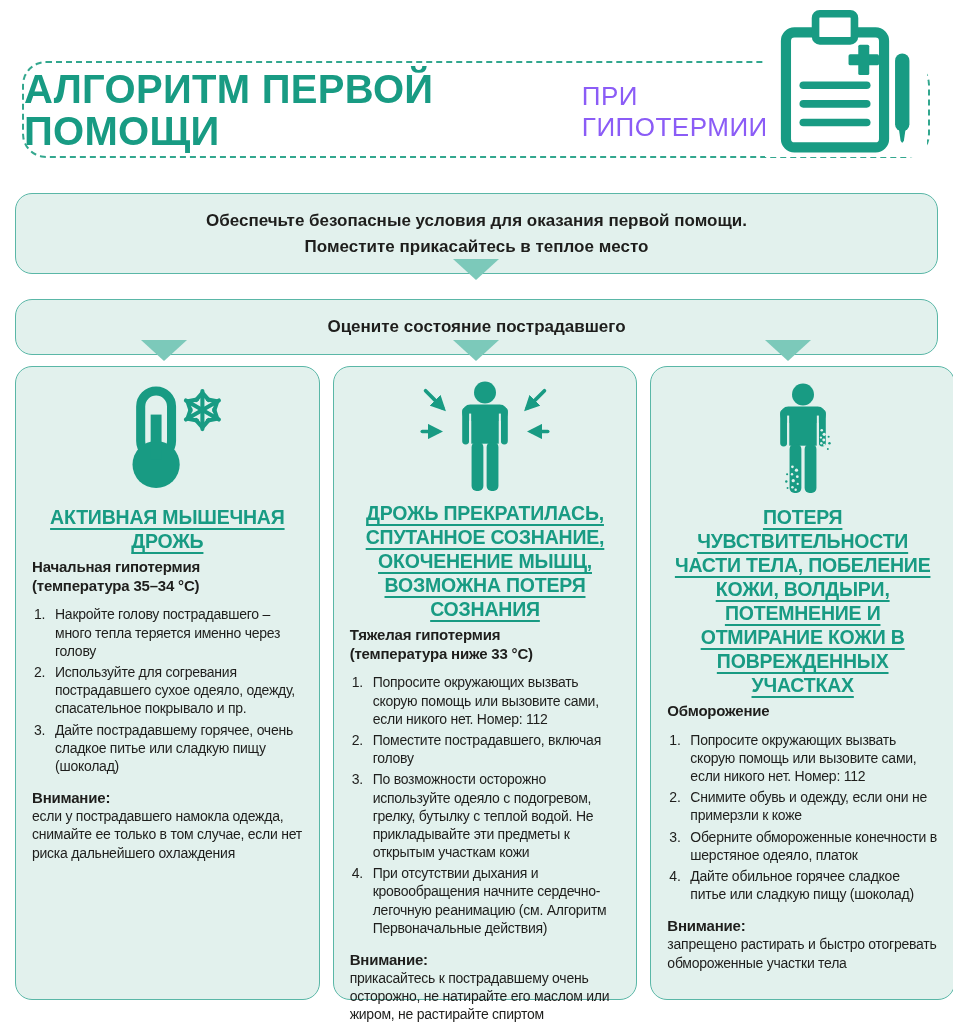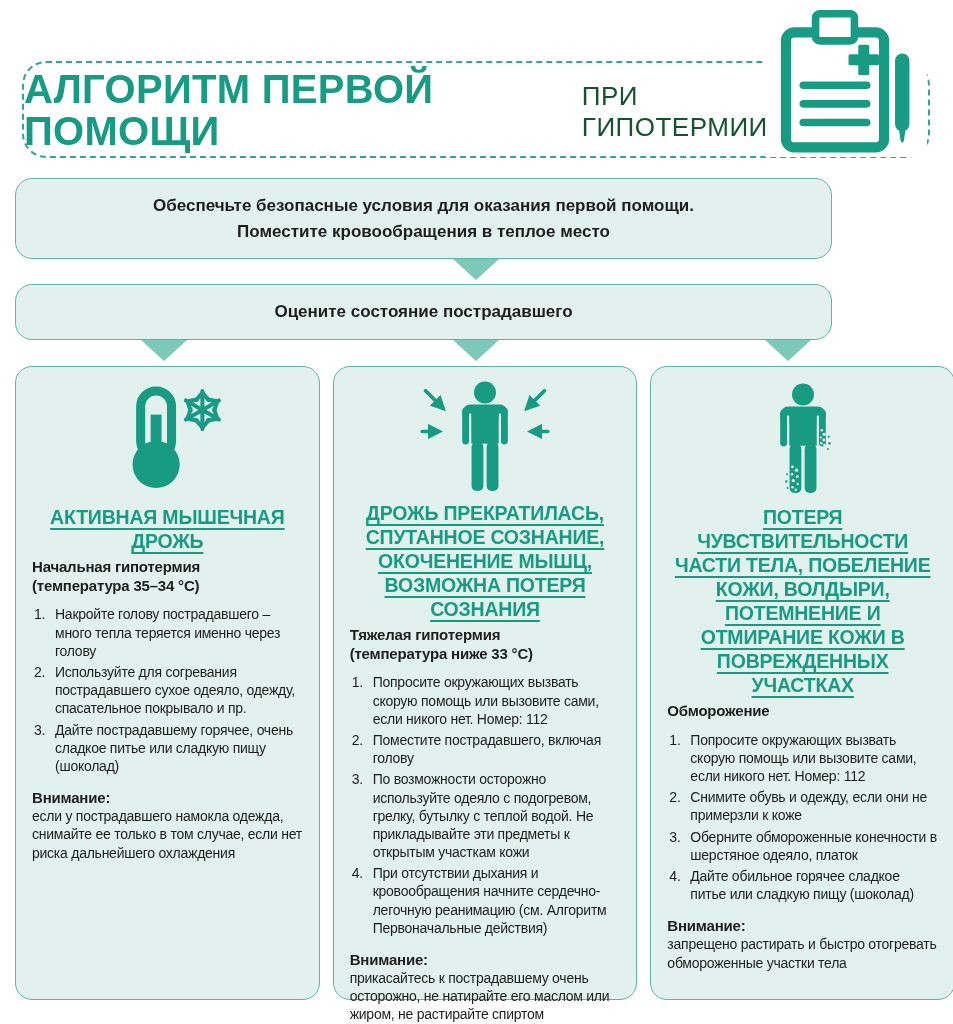--- a/index.html
+++ b/index.html
@@ -23,33 +23,33 @@
   }
 
   
   .title-box {
     position:absolute; left:22px; top:61px; width:908px; height:97px;
     border:2px dashed #33a78e; border-radius:24px;
     display:flex; align-items:center; justify-content:center;
     padding-right:120px;
   }
   .title { color:#189b83; font-size:40px; font-weight:bold; letter-spacing:0.3px; line-height:1.05; }
-  .subtitle { color:#14532d; font-size:26px; font-weight:normal; letter-spacing:0.5px; margin-top:4px; }
+  .subtitle { color:#8b5cf6; font-size:26px; font-weight:normal; letter-spacing:0.5px; margin-top:4px; }
 
   .header-icon {
     position:absolute; top:5px; right:26px; width:162px; height:152px;
     background:#ffffff; display:flex; align-items:center; justify-content:center;
   }
 
   
   .stepbox {
-    position:absolute; left:15px; width:817px;
+    position:absolute; left:15px; width:923px;
     background:#e2f1ed; border:1.5px solid #5ab7a7; border-radius:17px;
     display:flex; flex-direction:column; align-items:center; justify-content:center;
-    text-align:center; font-weight:bold; font-size:17px; line-height:1.5;
+    text-align:center; font-weight:bold; font-size:17px; line-height:1.5;margin-top:15px;
   }
   .step1 { top:178px; height:81px; }
   .step2 { top:284px; height:56px; }
 
   .tri {
     position:absolute; width:0; height:0;
     border-left:23px solid transparent; border-right:23px solid transparent;
     border-top:21px solid #7cc9ba;
   }
   .tri-main { left:453px; top:259px; }
@@ -110,21 +110,21 @@
       </g>
       <g fill="#189b83">
         <rect x="143" y="55" width="17" height="92" rx="8.5"></rect>
         <path d="M147.5 144 h8 l-2 14 q-2 5 -4 0 z"></path>
       </g>
     </svg>
   </div>
 
   <div class="stepbox step1">
     <div>Обеспечьте безопасные условия для оказания первой помощи.</div>
-    <div>Поместите кровообращения в теплое место</div>
+    <div>Поместите прикасайтесь в теплое место</div>
   </div>
 
   <div class="tri tri-main"></div>
 
   <div class="stepbox step2">
     <div>Оцените состояние пострадавшего</div>
   </div>
 
   <div class="tri tri-1"></div>
   <div class="tri tri-2"></div>

